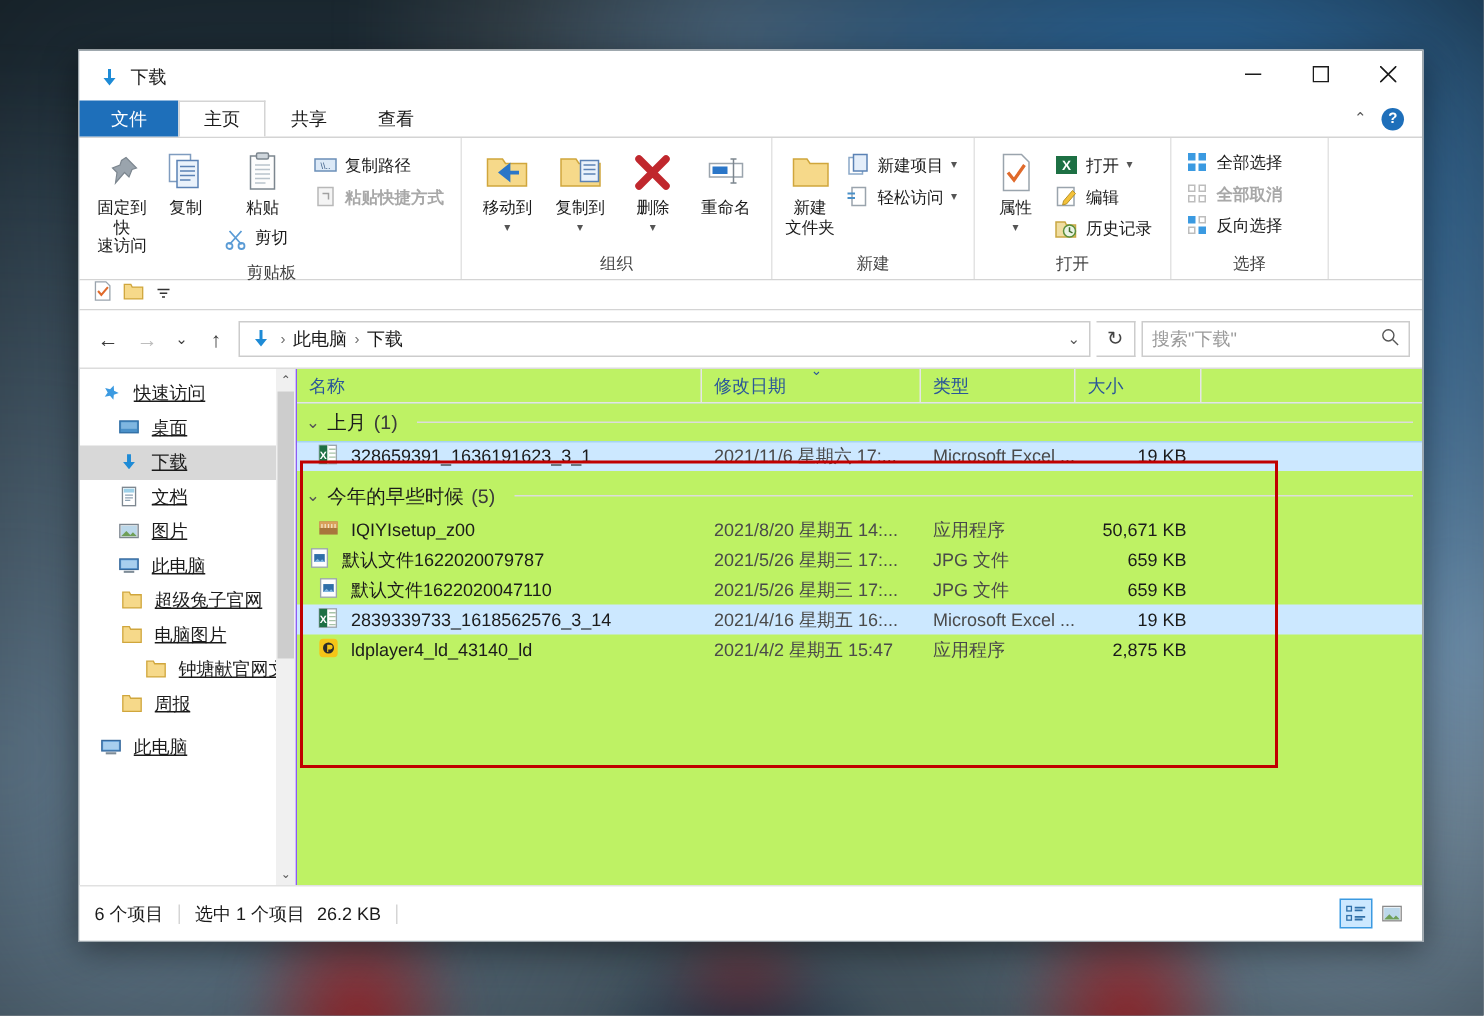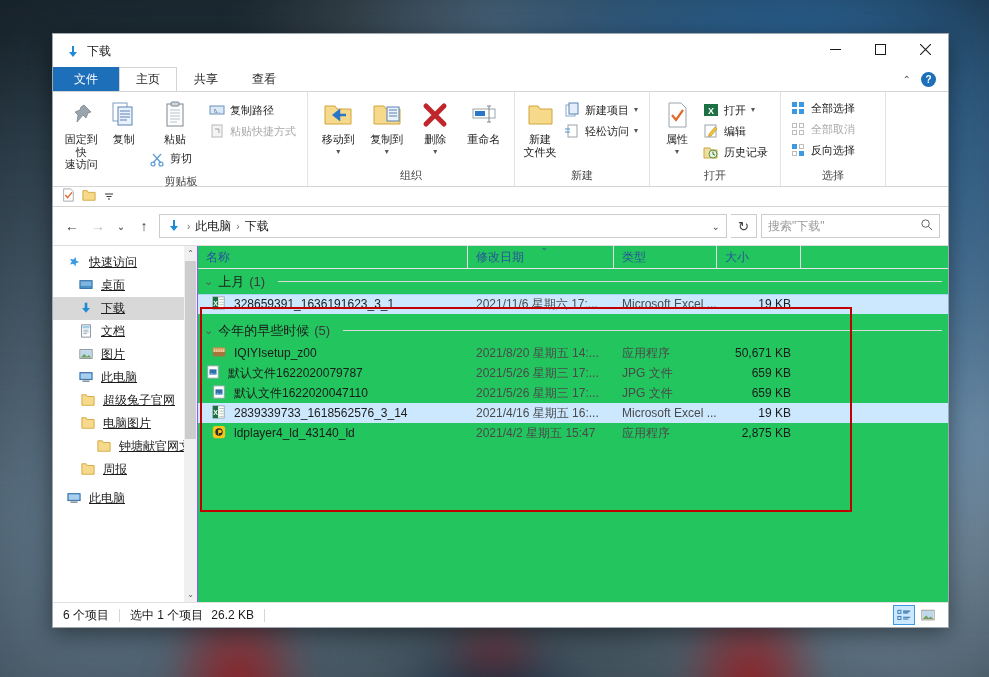--- a/index.html
+++ b/index.html
@@ -76,21 +76,21 @@
   .rgroup-label { text-align: center; font-size: 11px; color: #444; padding-bottom: 3px; }
   .big-btn {
     width: 58px; display: flex; flex-direction: column; align-items: center; gap: 2px;
     padding: 3px 1px; font-size: 11px; color: #1b1b1b; text-align: center; line-height: 1.15;
   }
   .small-col { display: flex; flex-direction: column; gap: 1px; padding-top: 4px; }
   .small-btn {
     display: flex; align-items: center; gap: 5px; font-size: 11px; color: #1b1b1b;
     padding: 2px 5px 2px 3px; white-space: nowrap;
   }
-  .small-btn.dim { color: #a8a8a8; }
+  .small-btn.dim { color: #a8a8a8; font-weight: bold; }
   .ico { display: inline-block; flex: 0 0 auto; }
   .ico16 { width: 16px; height: 16px; }
   .ico32 { width: 32px; height: 32px; }
   .caret { font-size: 8px; color: #555; line-height: 1; }
 
   
   .qat { height: 20px; border-bottom: 1px solid #d4d4d4; display: flex; align-items: center; gap: 7px; padding-left: 8px; background:#fff;}
 
   
   .addrbar { height: 38px; display: flex; align-items: center; gap: 4px; padding: 0 8px; background: #fff; }
@@ -121,42 +121,42 @@
   .nav-item { height: 23px; display: flex; align-items: center; gap: 6px; padding-right: 4px; position: relative; }
   .nav-item.sel { background: #d8d8d8; }
   .nav-item .lbl { white-space: nowrap; overflow: hidden; }
   .nav-item .pin { margin-left: auto; flex: 0 0 auto; opacity: .55; }
   .navscroll { position: absolute; right: 0; top: 0; bottom: 0; width: 13px; background: #f0f0f0; }
   .navscroll .up, .navscroll .dn { height: 15px; display: flex; align-items: center; justify-content: center;
                                    font-size: 8px; color: #5a5a5a; }
   .navscroll .thumb { position: absolute; left: 1px; right: 1px; top: 15px; height: 178px; background: #cdcdcd; }
 
   
-  .listpane { flex: 1; display: flex; flex-direction: column; min-width: 0; background: #22c55e; }
+  .listpane { flex: 1; display: flex; flex-direction: column; min-width: 0; background: #bef264; }
   .colhead { height: 23px; display: flex; align-items: center; border-bottom: 1px solid #e5e5e5;
              font-size: 12px; color: #2a5699; position: relative; }
   .col { padding-left: 8px; height: 100%; display: flex; align-items: center;
          border-right: 1px solid #e5e5e5; position: relative; }
   .sortmark { position: absolute; top: -4px; left: 50%; font-size: 9px; color: #2a5699; }
   .rows { flex: 1; position: relative; overflow: hidden; }
   .grouphdr { height: 25px; display: flex; align-items: center; gap: 5px; padding-left: 6px;
               font-size: 13px; color: #1b1b1b; }
   .grouphdr.focus { outline: 1px solid #a5d4f2; }
   .grouphdr .cnt { color: #3a3a3a; }
   .grouphdr .rule { flex: 1; height: 1px; background: #dcdcdc; margin-left: 8px; margin-right: 6px; }
   .frow { height: 20px; display: flex; align-items: center; font-size: 12px; color: #1b1b1b; }
   .frow.sel { background: #cce8ff; }
   .cell { padding-left: 8px; overflow: hidden; white-space: nowrap; }
   .cell.name { display: flex; align-items: center; gap: 6px; }
   .cell.size { text-align: right; padding-right: 10px; padding-left: 0; }
   .cell.date, .cell.type { color: #4a4a4a; }
 
   
   .statusbar {
-    height: 25px; border-top: 1px solid #e1e1e1; display: flex; align-items: center;
+    height: 37px; border-top: 1px solid #e1e1e1; display: flex; align-items: center;
     font-size: 12px; color: #1b1b1b; padding-left: 10px; gap: 0; background: #fff;
   }
   .st-sep { width: 1px; height: 13px; background: #d5d5d5; margin: 0 10px; }
   .view-btns { margin-left: auto; display: flex; align-items: center; gap: 4px; padding-right: 10px; }
   .view-btn { width: 20px; height: 18px; display: flex; align-items: center; justify-content: center; }
   .view-btn.on { background: #cce8ff; outline: 1px solid #3b9ae1; }
 
   
   #annot { position: absolute; border: 2px solid #c00000; pointer-events: none; }
 </style>

